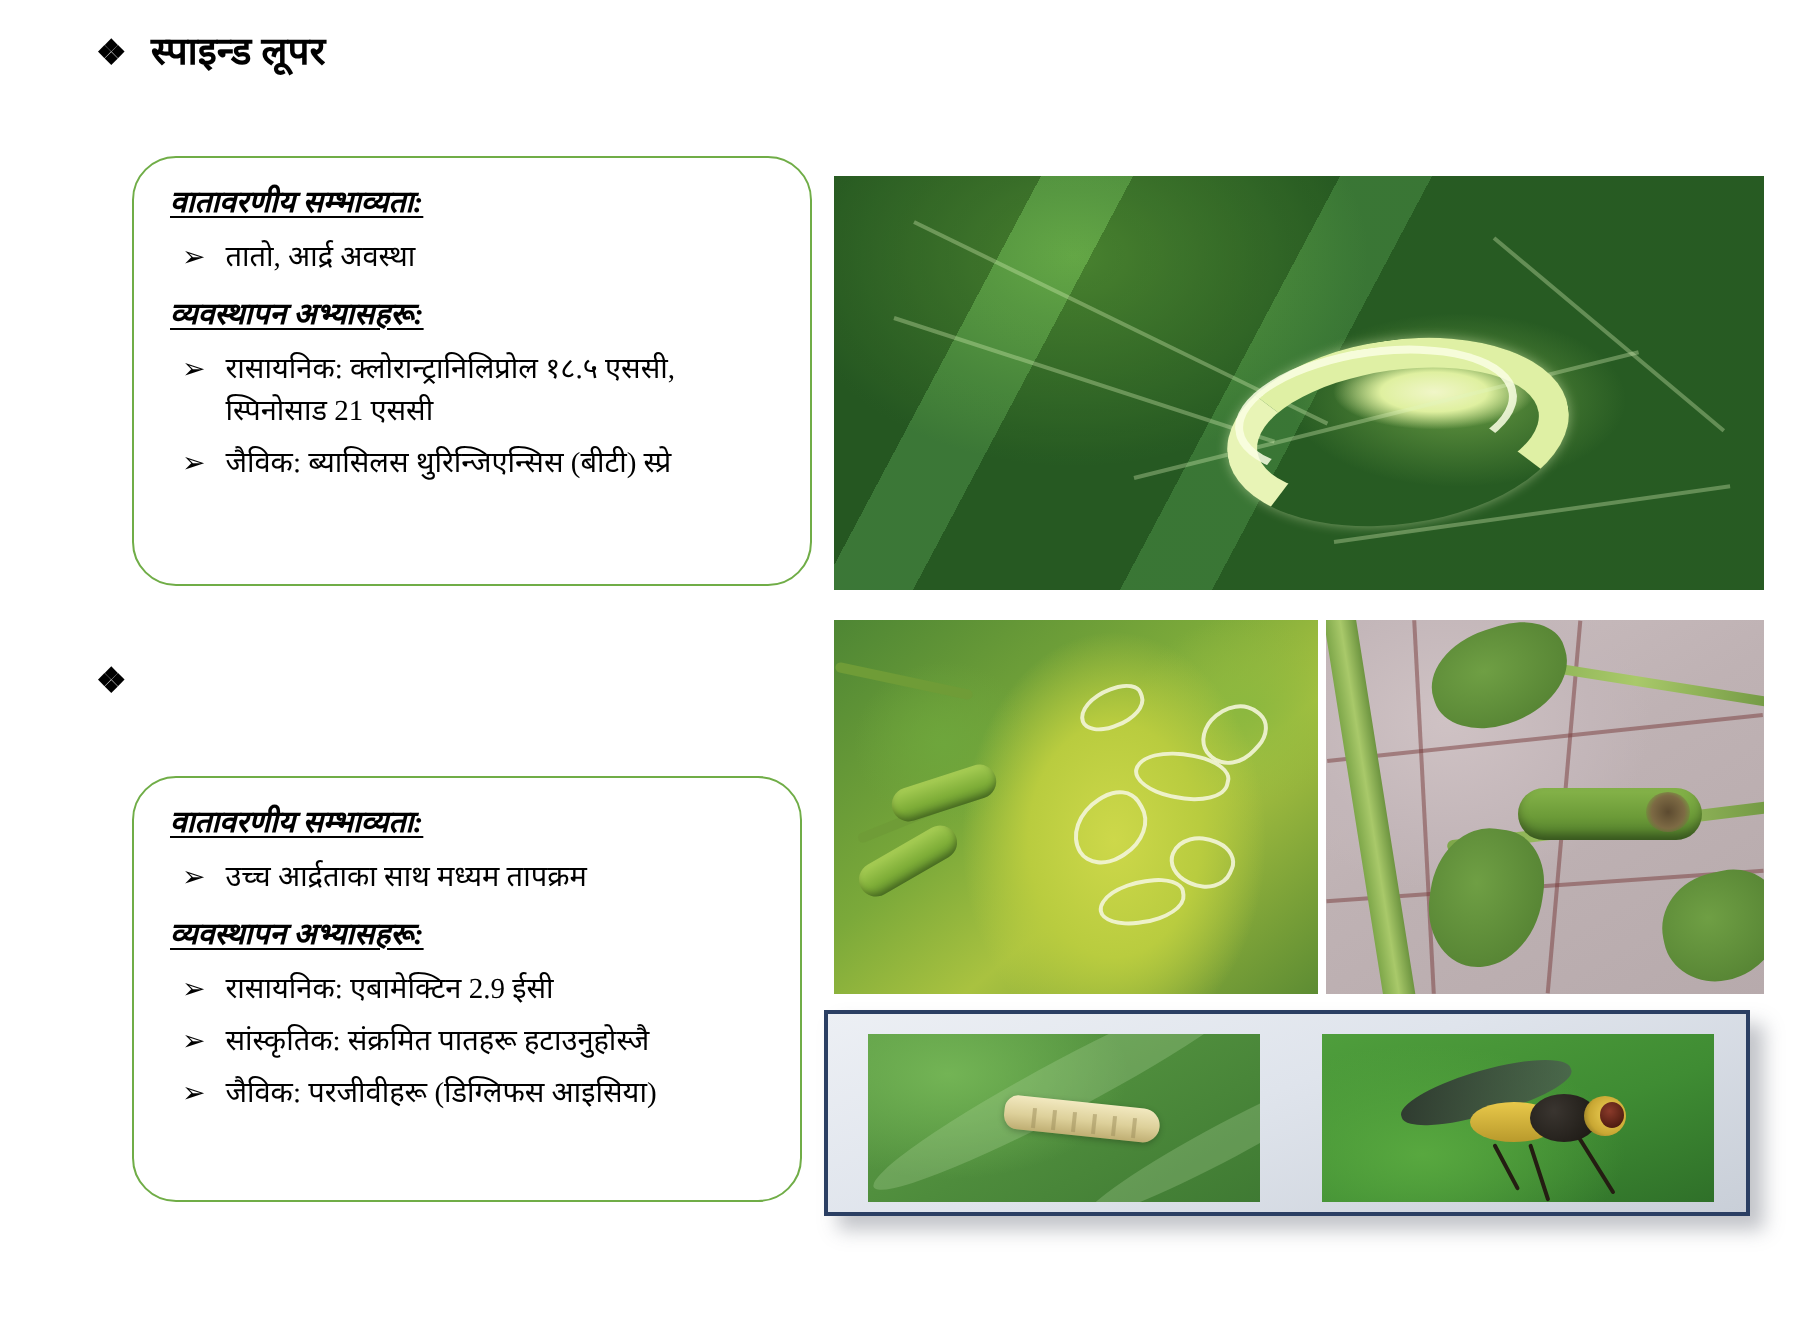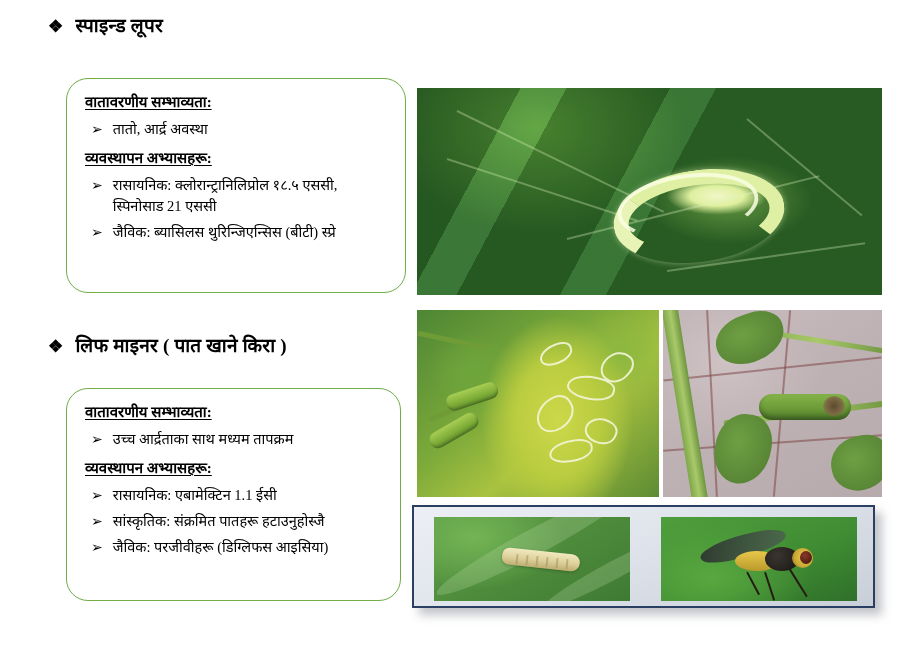--- a/index.html
+++ b/index.html
@@ -47,20 +47,21 @@
   #box-spined-looper { left: 66px; top: 78px; width: 340px; height: 215px; }
   #box-leaf-miner   { left: 66px; top: 388px; width: 335px; height: 213px; }
 
   .sub-heading {
     font-size: 15px;
     font-weight: bold;
     text-decoration: underline;
     text-underline-offset: 2px;
     margin: 0 0 7px 0;
     line-height: 1.25;
+    font-style: italic;
   }
   .sub-heading.spaced { margin-top: 9px; }
 
   .bullet-list {
     list-style: none;
     margin: 0 0 6px 0;
     padding: 0;
   }
   .bullet-list li {
     display: flex;
@@ -321,38 +322,37 @@
   <div class="leaf-vein" style="left:30px;  top:70px;  width:200px; height:2px; transform:rotate(18deg);"></div>
   <div class="leaf-vein" style="left:150px; top:150px; width:260px; height:2px; transform:rotate(-14deg);"></div>
   <div class="leaf-vein" style="left:250px; top:182px; width:200px; height:2px; transform:rotate(-8deg);"></div>
   <div class="leaf-vein" style="left:330px; top:30px;  width:150px; height:2px; transform:rotate(40deg);"></div>
   <div class="caterpillar"></div>
   <div class="cat-stripe"></div>
 </div>
 
 <div class="section-heading" id="heading-2">
   <span class="diamond-bullet">❖</span>
-  <span>लिफ माइनर ( पात खाने किरा )</span>
 </div>
 
 <div class="info-box" id="box-leaf-miner">
 
   <div class="sub-heading">वातावरणीय  सम्भाव्यता:</div>
   <ul class="bullet-list">
     <li>
       <span class="arrow-bullet">➢</span>
       <span class="bullet-text">उच्च आर्द्रताका साथ मध्यम तापक्रम</span>
     </li>
   </ul>
 
   <div class="sub-heading spaced">व्यवस्थापन  अभ्यासहरू:</div>
   <ul class="bullet-list">
     <li>
       <span class="arrow-bullet">➢</span>
-      <span class="bullet-text">रासायनिक: एबामेक्टिन 1.1 ईसी</span>
+      <span class="bullet-text">रासायनिक: एबामेक्टिन 2.9 ईसी</span>
     </li>
     <li>
       <span class="arrow-bullet">➢</span>
       <span class="bullet-text">सांस्कृतिक: संक्रमित पातहरू हटाउनुहोस्जै</span>
     </li>
     <li>
       <span class="arrow-bullet">➢</span>
       <span class="bullet-text">जैविक: परजीवीहरू (डिग्लिफस आइसिया)</span>
     </li>
   </ul>

